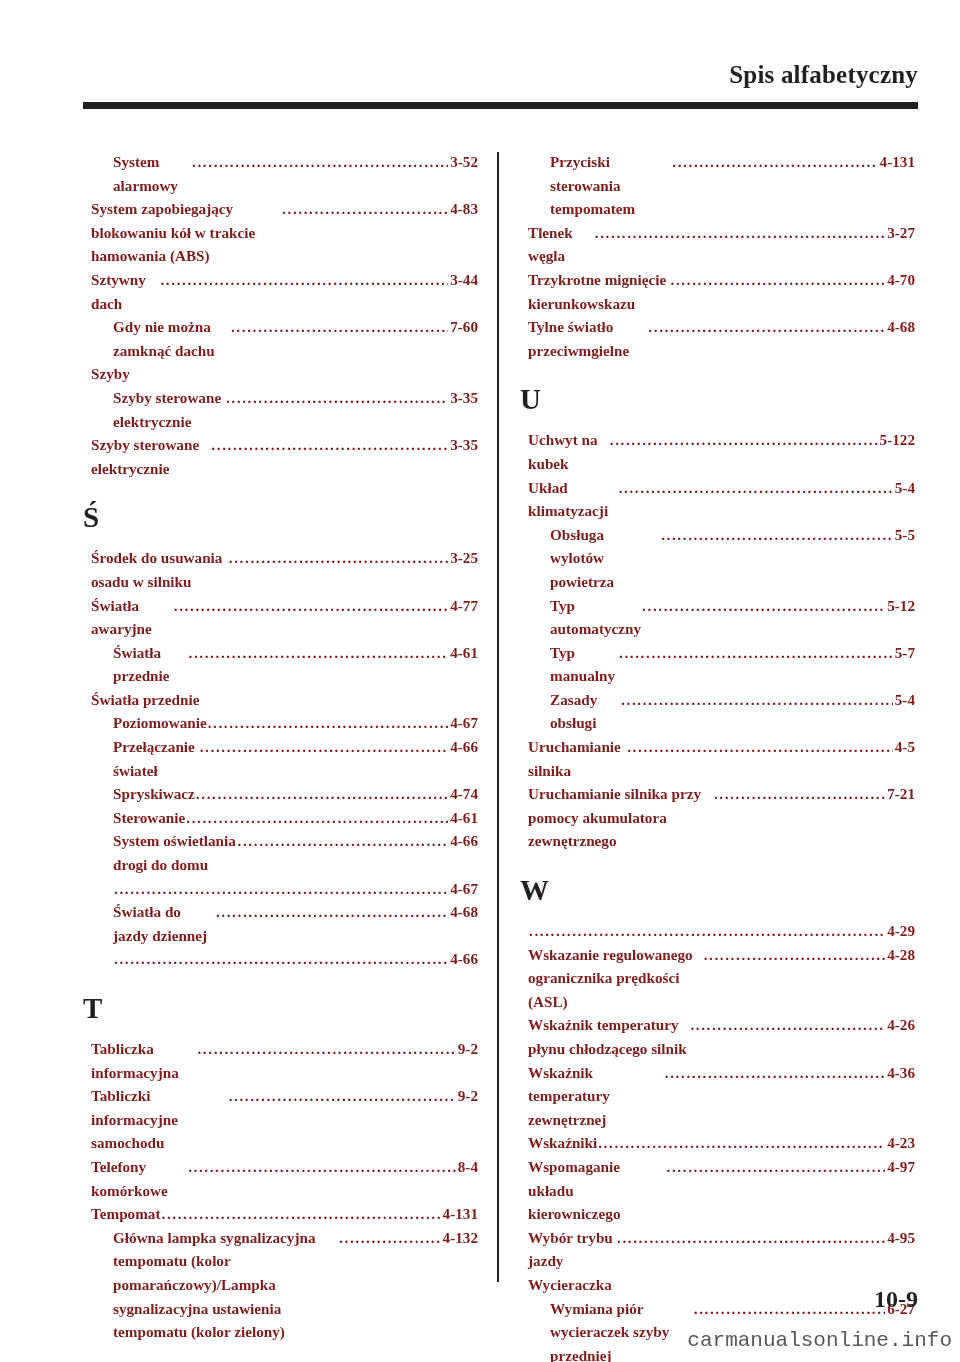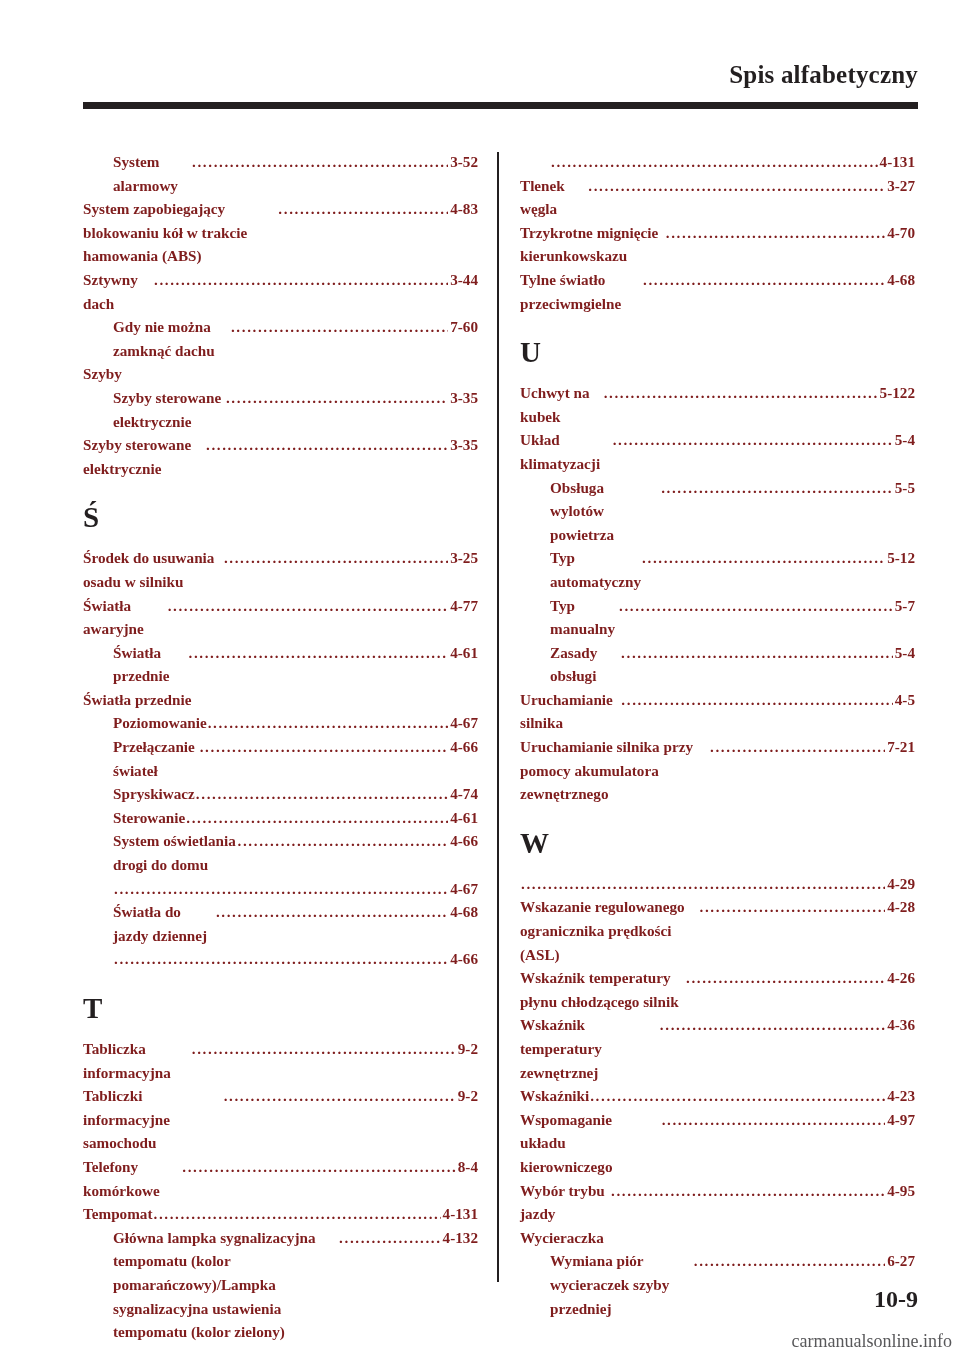--- a/index.html
+++ b/index.html
@@ -86,21 +86,21 @@
 
   .entry {
     font-size: 15.2px;
     line-height: 23.6px;
     color: #7f1d1d;
     display: block;
     position: relative;
   }
   .entry.level-0 {
     font-weight: bold;
-    margin-left: 0;
+    margin-left: 8px;
   }
   .entry.level-1 {
     font-weight: bold;
     margin-left: 30px;
   }
 
   
   .entry-row {
     display: flex;
     align-items: baseline;
@@ -132,22 +132,22 @@
     bottom: 52px;
     font-size: 24px;
     font-weight: bold;
     color: #231f20;
     line-height: 22px;
   }
   .watermark {
     position: absolute;
     right: 8px;
     bottom: 8px;
-    font-family: Liberation Serif, serif;
-    font-size: 18px;
+    font-family: Liberation Mono, monospace;
+    font-size: 21px;
     color: #58585a;
     line-height: 26px;
     white-space: nowrap;
   }
 </style>
 </head>
 <body>
 
 <div class="page">
 
@@ -321,20 +321,21 @@
           <div class="entry-row">
             <span class="entry-title">Główna lampka sygnalizacyjna tempomatu (kolor pomarańczowy)/Lampka sygnalizacyjna ustawienia tempomatu (kolor zielony)</span>
             <span class="entry-leader">......................................................................</span>
             <span class="entry-page">4-132</span>
           </div>
         </div>
       </div>
     <div class="column column-right" id="col-right">
         <div class="entry level-1">
           <div class="entry-row">
+            <span class="entry-title">Przyciski sterowania tempomatem</span>
             <span class="entry-leader">......................................................................</span>
             <span class="entry-page">4-131</span>
           </div>
         </div>
         <div class="entry level-0">
           <div class="entry-row">
             <span class="entry-title">Tlenek węgla</span>
             <span class="entry-leader">......................................................................</span>
             <span class="entry-page">3-27</span>
           </div>

